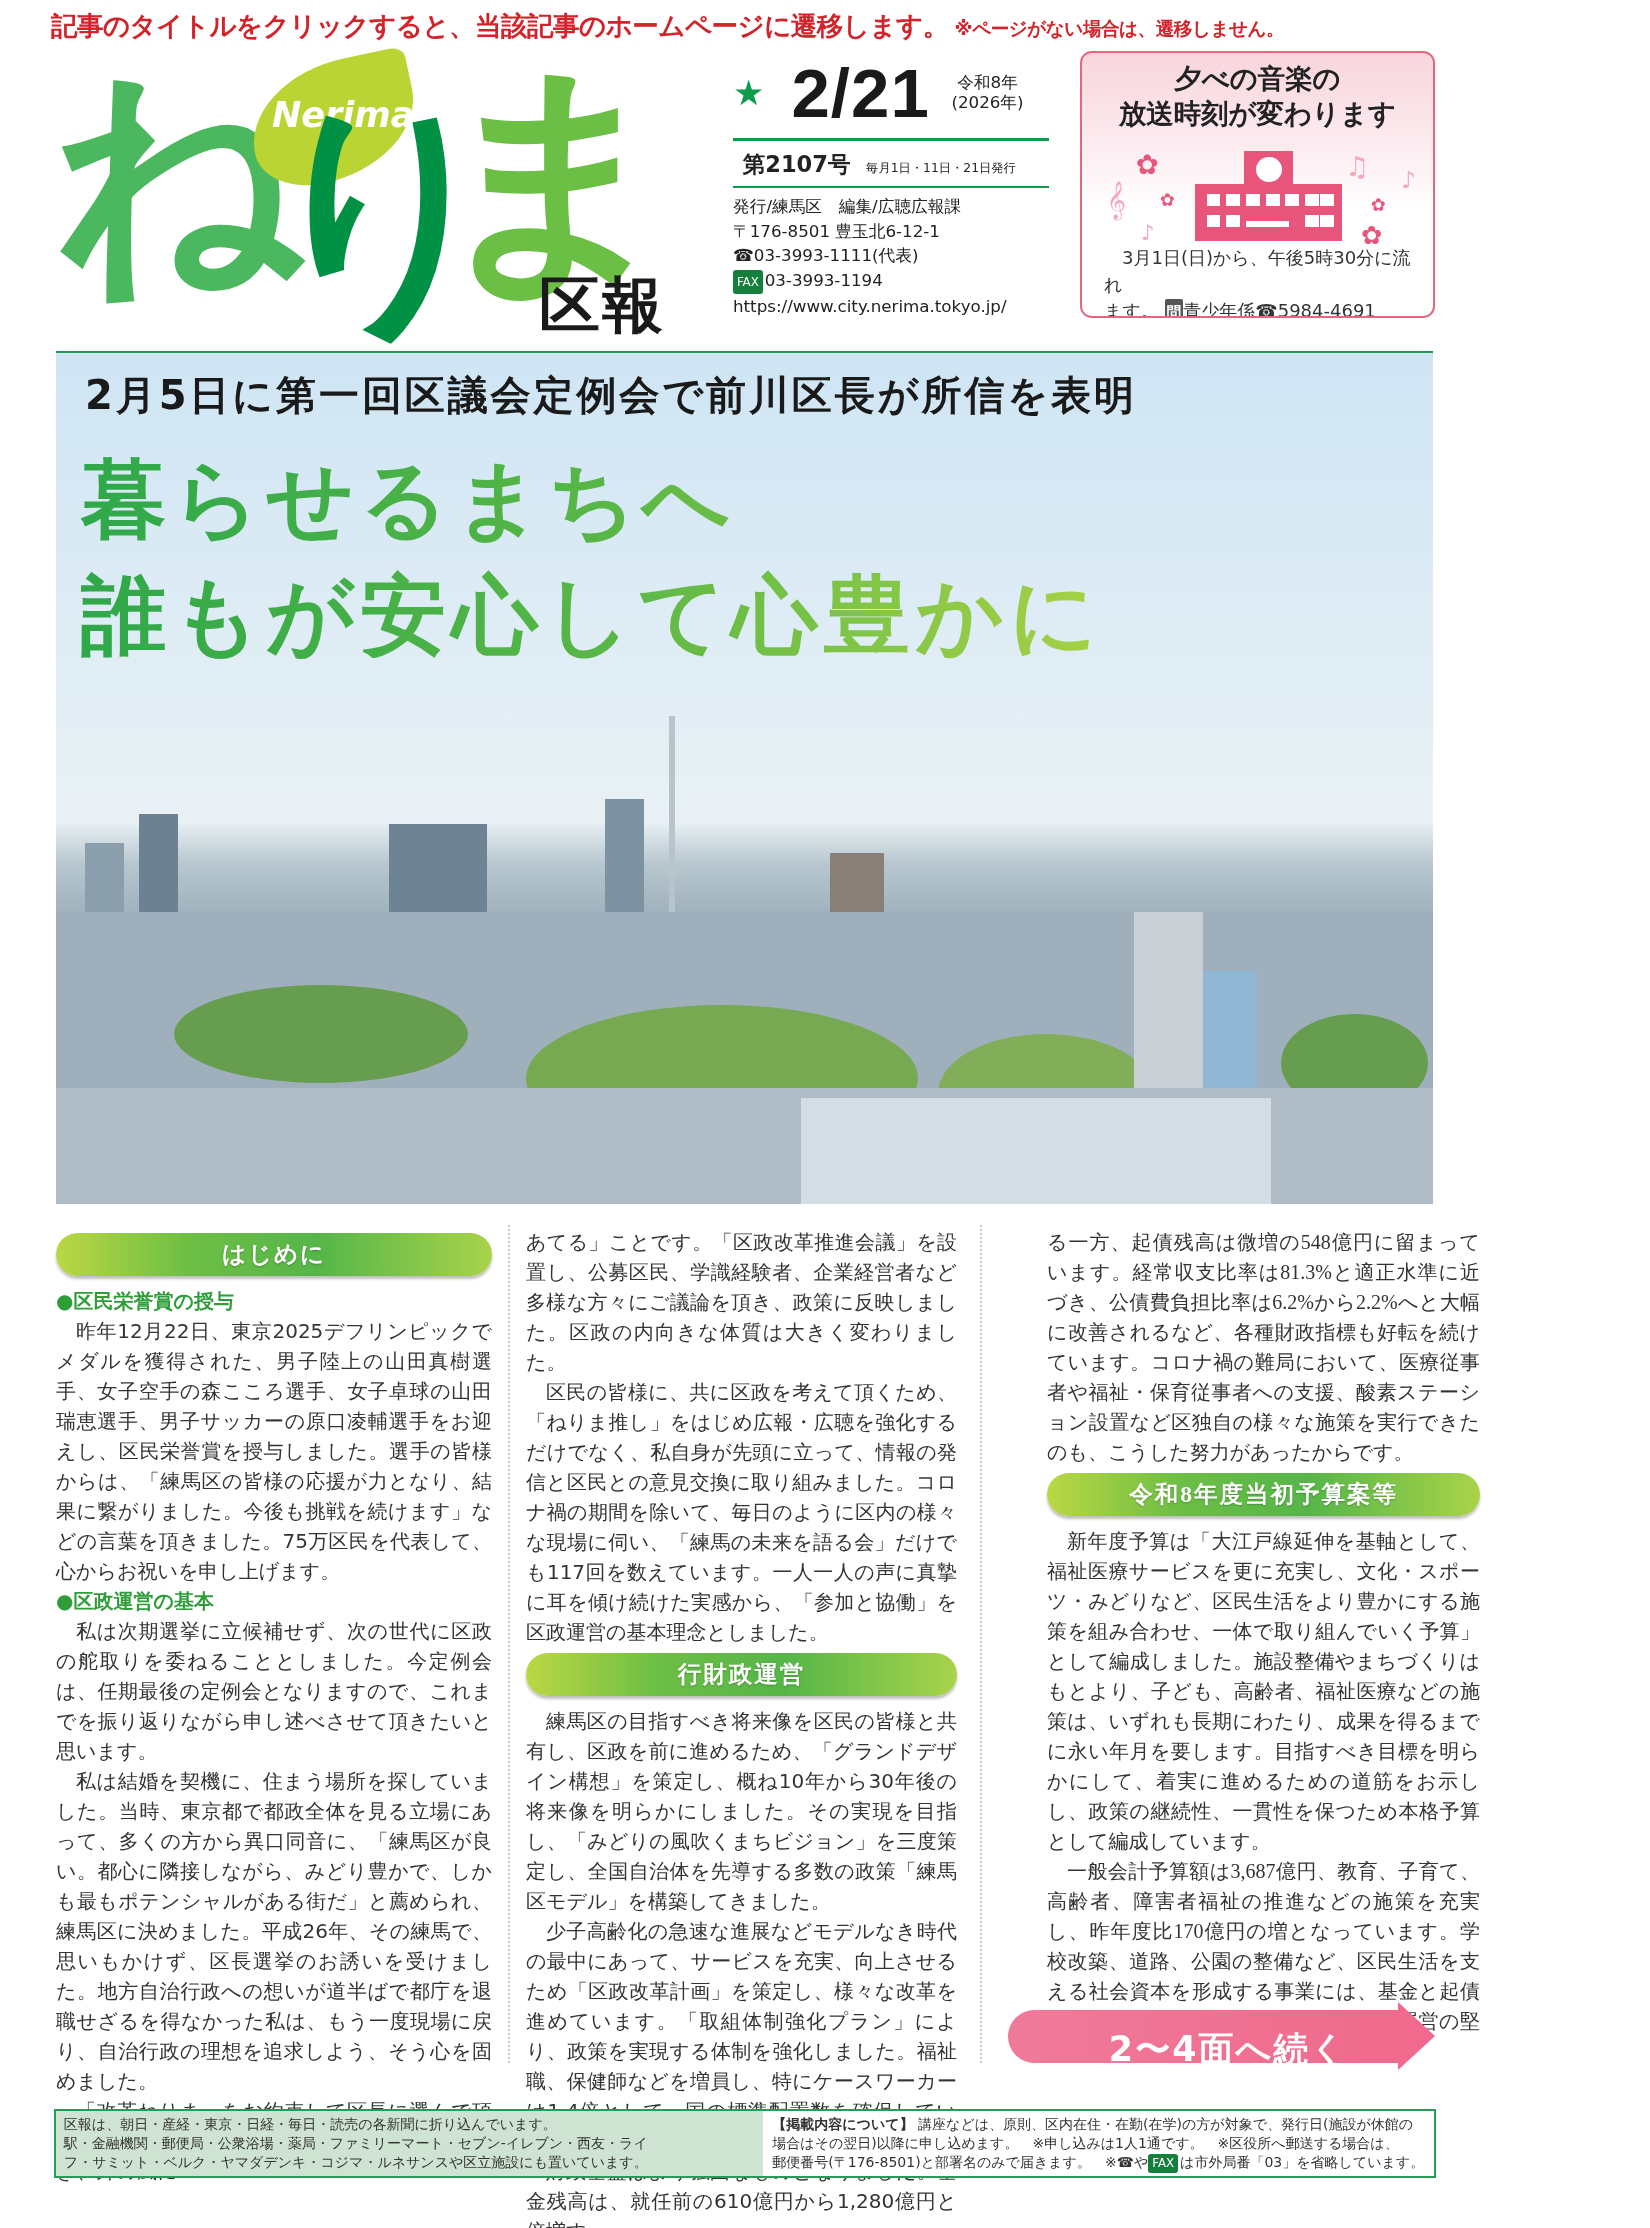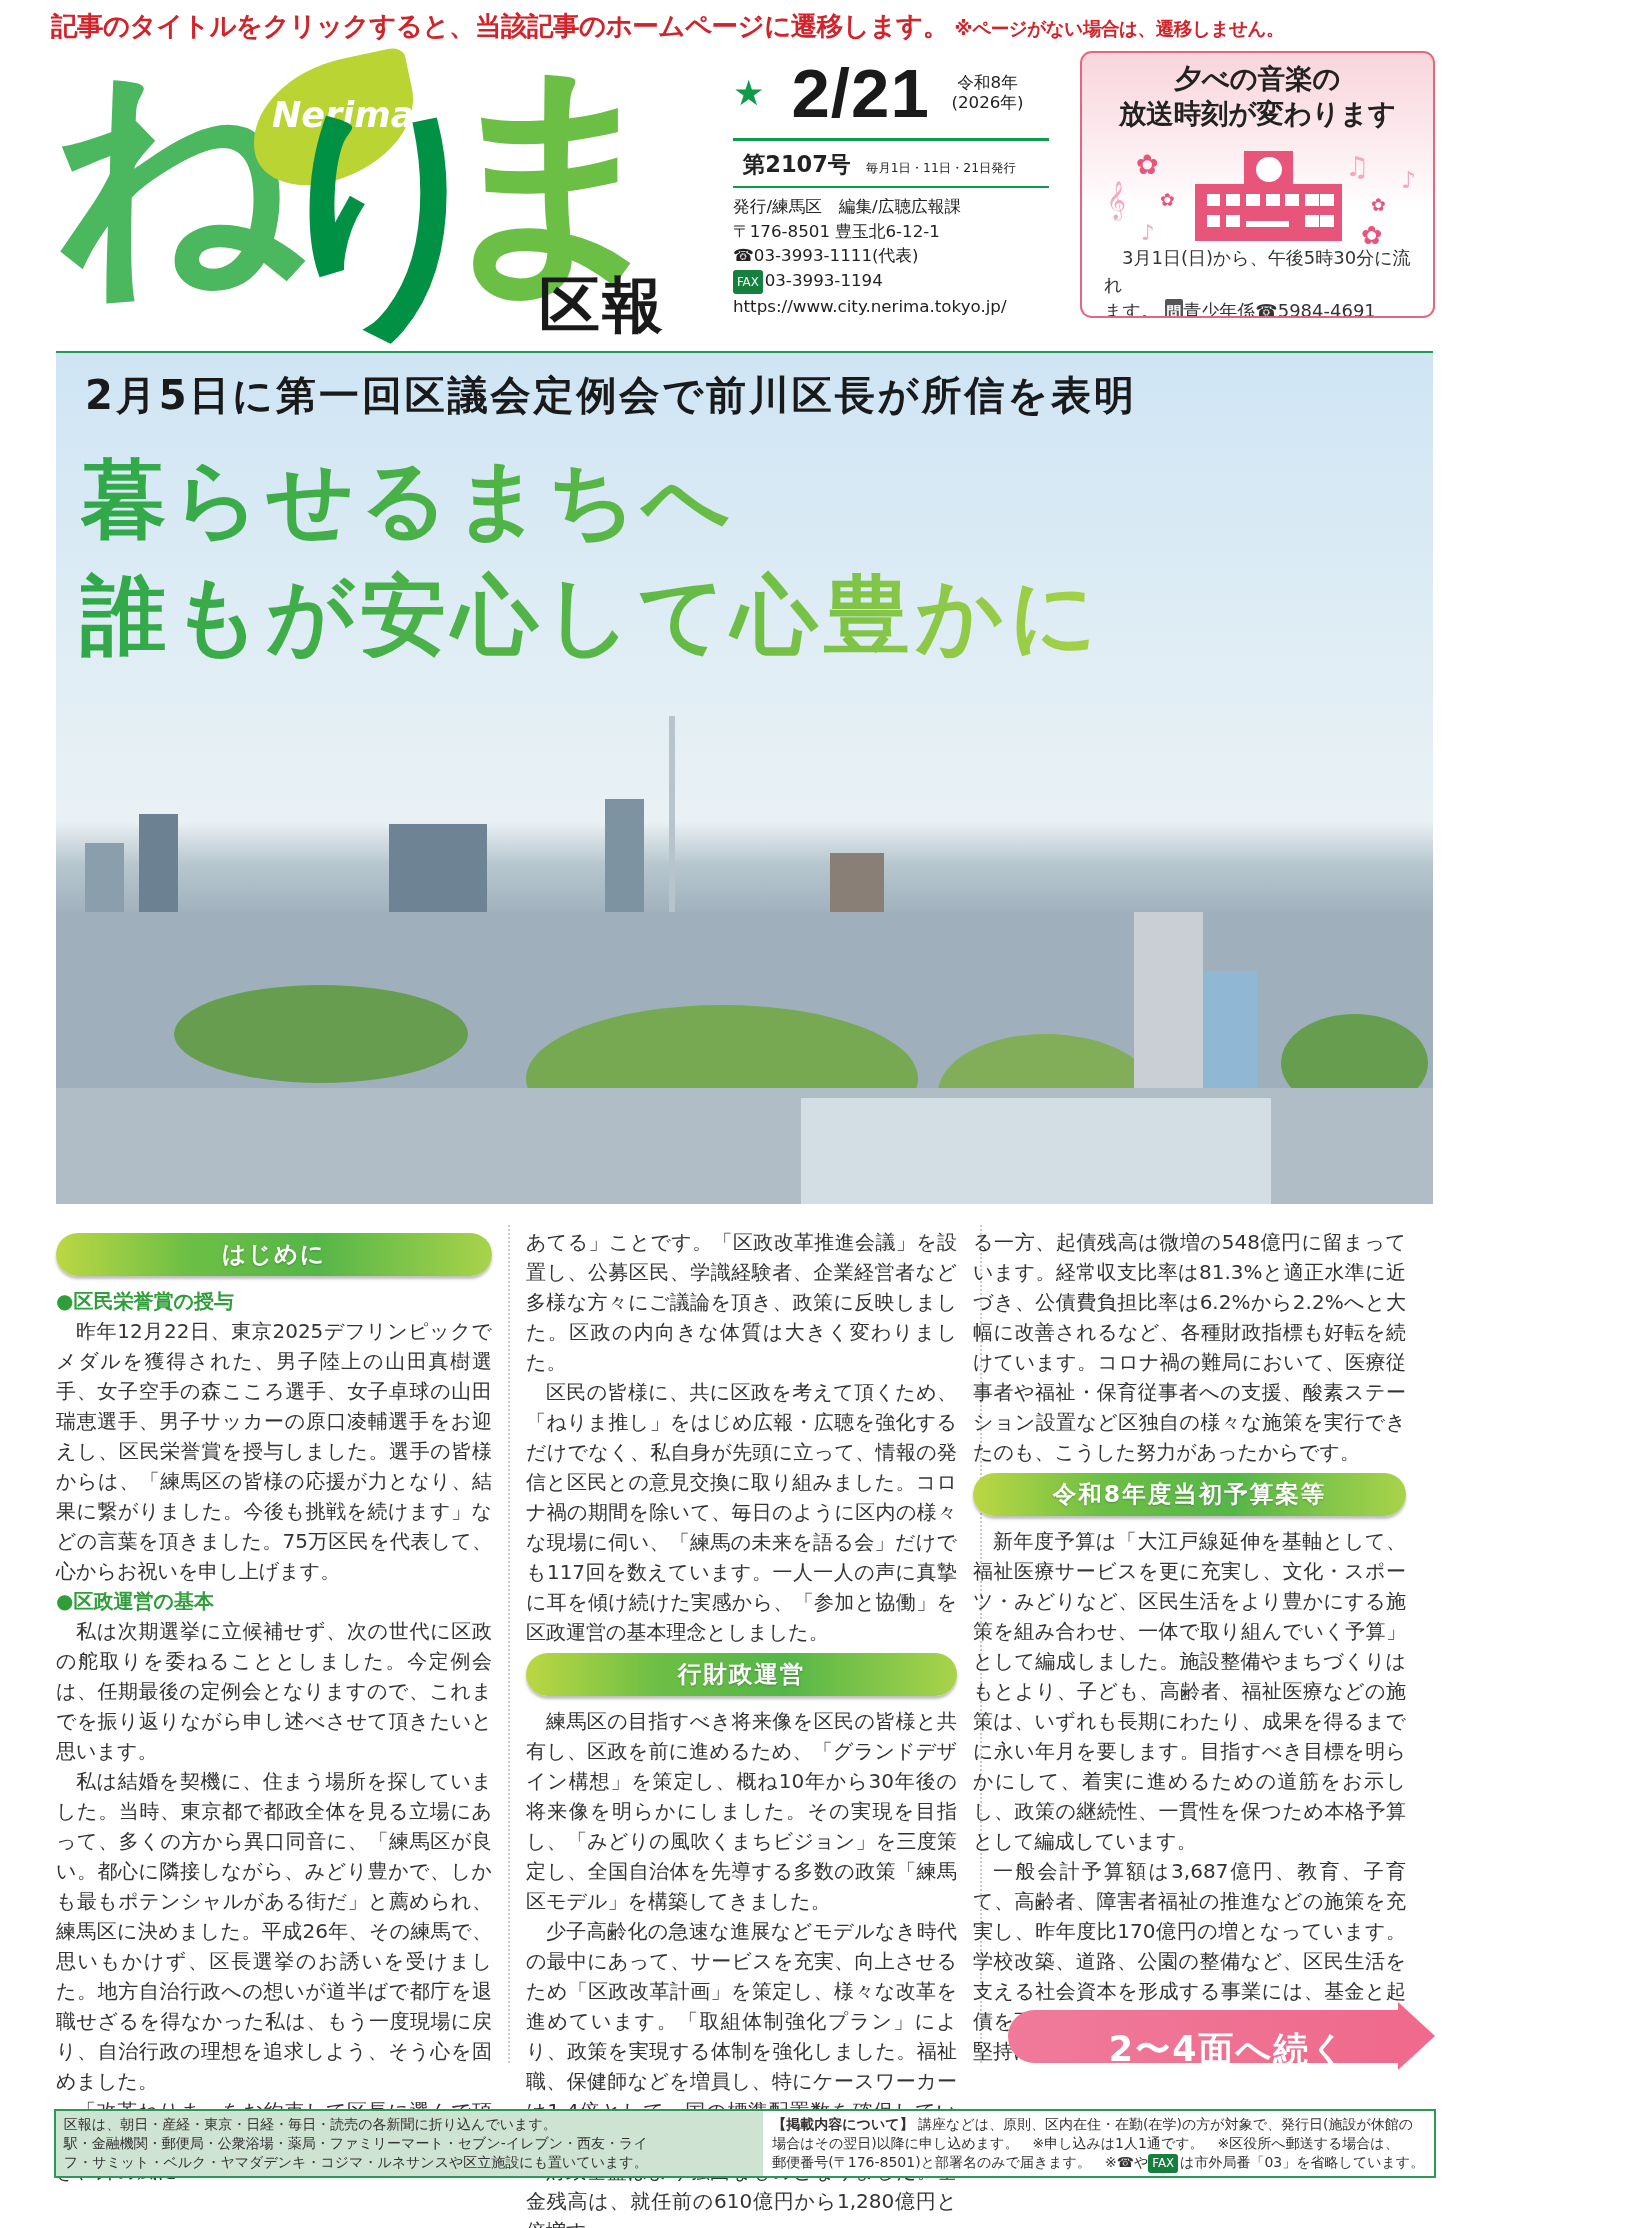--- a/index.html
+++ b/index.html
@@ -49,21 +49,21 @@
   .hero .kicker { position: absolute; left: 29px; top: 15px; font-size: 40px; font-weight: bold; color: #1a1a1a; letter-spacing: 2.9px; }
   .hero .headline { position: absolute; left: 24.5px; top: 88px; font-size: 86px; font-weight: 900; line-height: 116px; letter-spacing: 5.9px; background: linear-gradient(90deg, #2fa84a 0%, #57b646 50%, #a6d246 100%); -webkit-background-clip: text; background-clip: text; color: transparent; }
   .hero .photo { position: absolute; left: 0; top: 436px; width: 1377px; height: 417px; }
   .skyline { position: absolute; bottom: 0; background: #7d93a1; }
   .greenery { position: absolute; border-radius: 50%; background: #5d9a3c; opacity: 0.85; }
 
   
   .col { position: absolute; top: 1227px; font-size: 20px; line-height: 30px; color: #333; }
   .col1 { left: 56px; width: 436px; }
   .col2 { left: 526px; width: 431px; }
-  .col3 { left: 973px; width: 433px; }
+  .col3 { left: 1047px; width: 433px; font-family: Liberation Serif, serif; }
   .divider { position: absolute; top: 1225px; width: 0; height: 838px; border-left: 2px dotted #c8c8c8; }
   .section-band { height: 43px; border-radius: 21.6px; background: linear-gradient(90deg, #bcd743 0%, #6dbf45 30%, #55b648 60%, #a9d34a 100%); color: #fff; font-weight: bold; font-size: 23.5px; text-align: center; line-height: 43px; letter-spacing: 2px; box-shadow: 0 2.9px 2.9px rgba(0,0,0,0.25); margin: 5.9px 0 9.8px 0; text-shadow: 0 1px 2px rgba(0,0,0,0.25); }
   .subhead { color: #2f9e3a; font-weight: bold; font-size: 20px; }
   .p { text-indent: 1em; text-align: justify; }
 
   .continue { position: absolute; left: 1008px; top: 2002px; width: 431px; height: 61px; }
   .continue .arrow { position: absolute; left: 0; top: 7.8px; width: 392px; height: 53px; border-radius: 26.5px 0 0 26.5px; background: linear-gradient(90deg, #f07a9a, #ef6a8c); }
   .continue .tip { position: absolute; left: 390px; top: 0; width: 0; height: 0; border-top: 34px solid transparent; border-bottom: 34px solid transparent; border-left: 37px solid #ef6a8c; }
   .continue .label { position: absolute; left: 59px; top: 21px; width: 323px; text-align: center; font-size: 35px; font-weight: bold; color: #fff; line-height: 53px; letter-spacing: 2px; }
 

